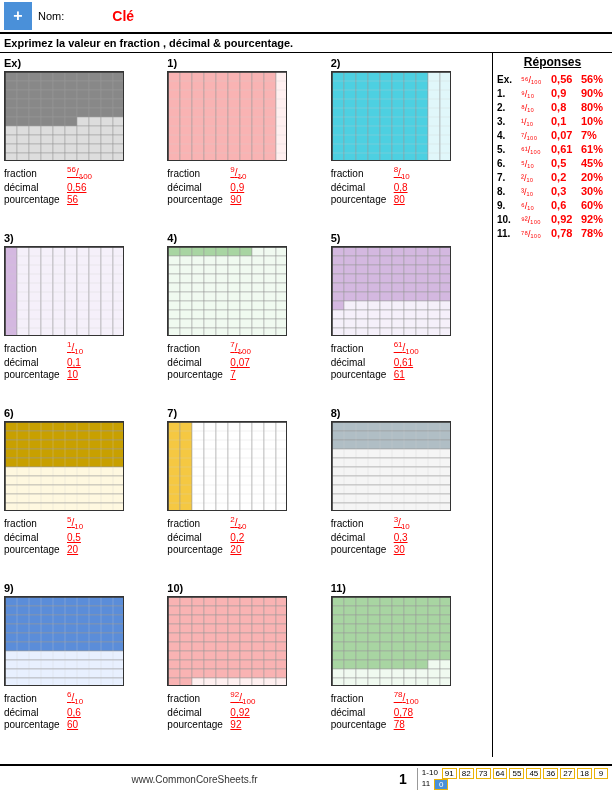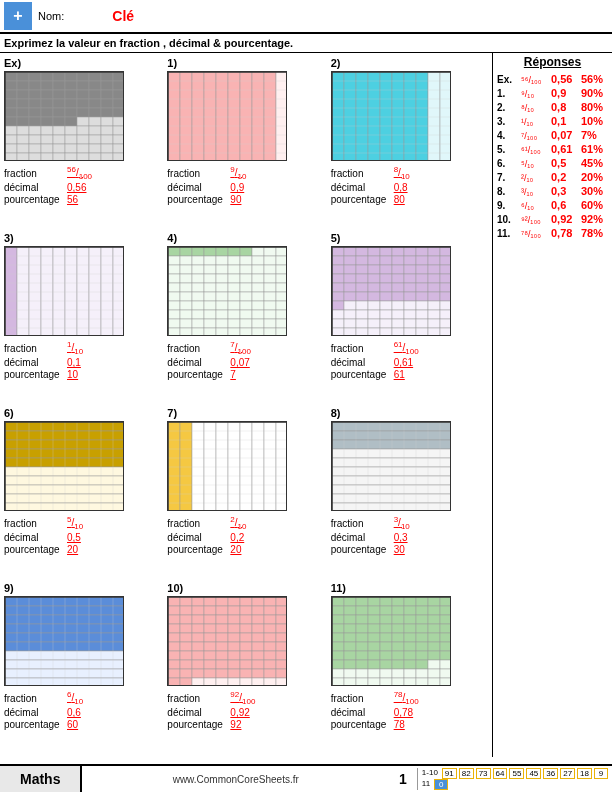--- a/index.html
+++ b/index.html
@@ -1713,21 +1713,20 @@
           <span class="answer-num">11.</span>
           <span class="answer-frac">⁷⁸/₁₀₀</span>
           <span class="answer-dec">0,78</span>
           <span class="answer-pct">78%</span>
         </div>
       </div>
   </div>
 </div>
 
 <div class="footer">
-  <div class="footer-maths">Maths</div>
   <div class="footer-url">www.CommonCoreSheets.fr</div>
   <div class="footer-page">1</div>
   <div class="footer-stats">
     <div class="footer-stat-row" id="stat-row-1">
         <span style="font-size: 8px; margin-right: 2px;">1-10</span>
         <span class="stat-box">91</span>
         <span class="stat-box">82</span>
         <span class="stat-box">73</span>
         <span class="stat-box">64</span>
         <span class="stat-box">55</span>

